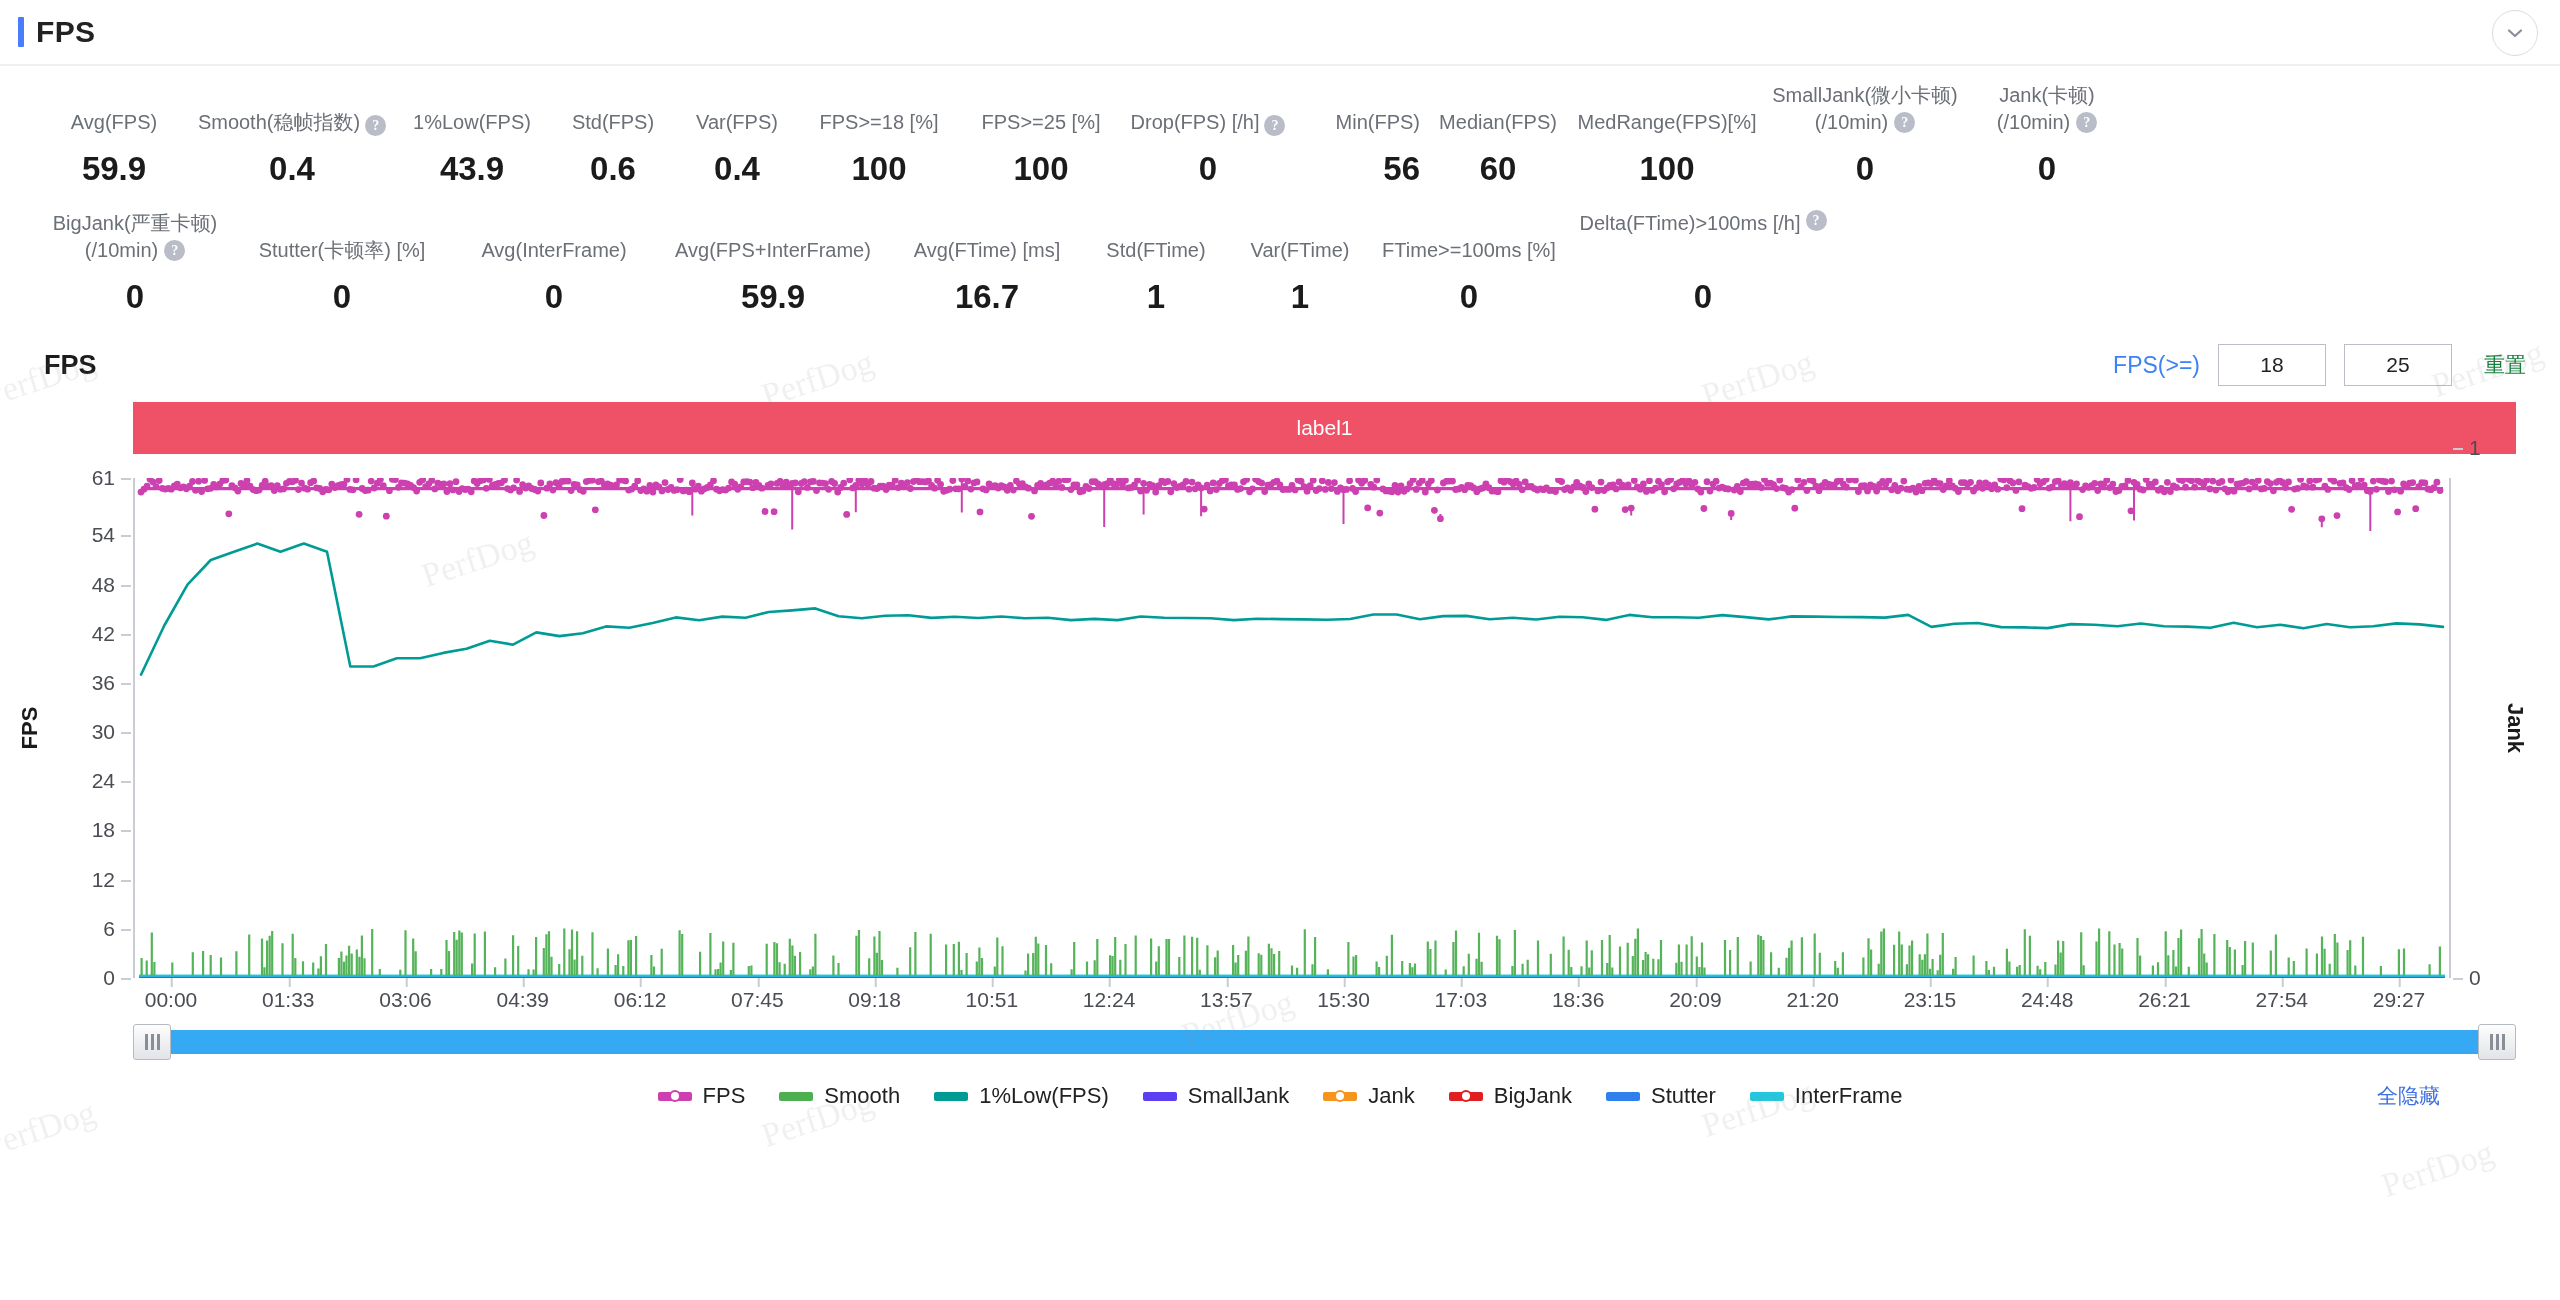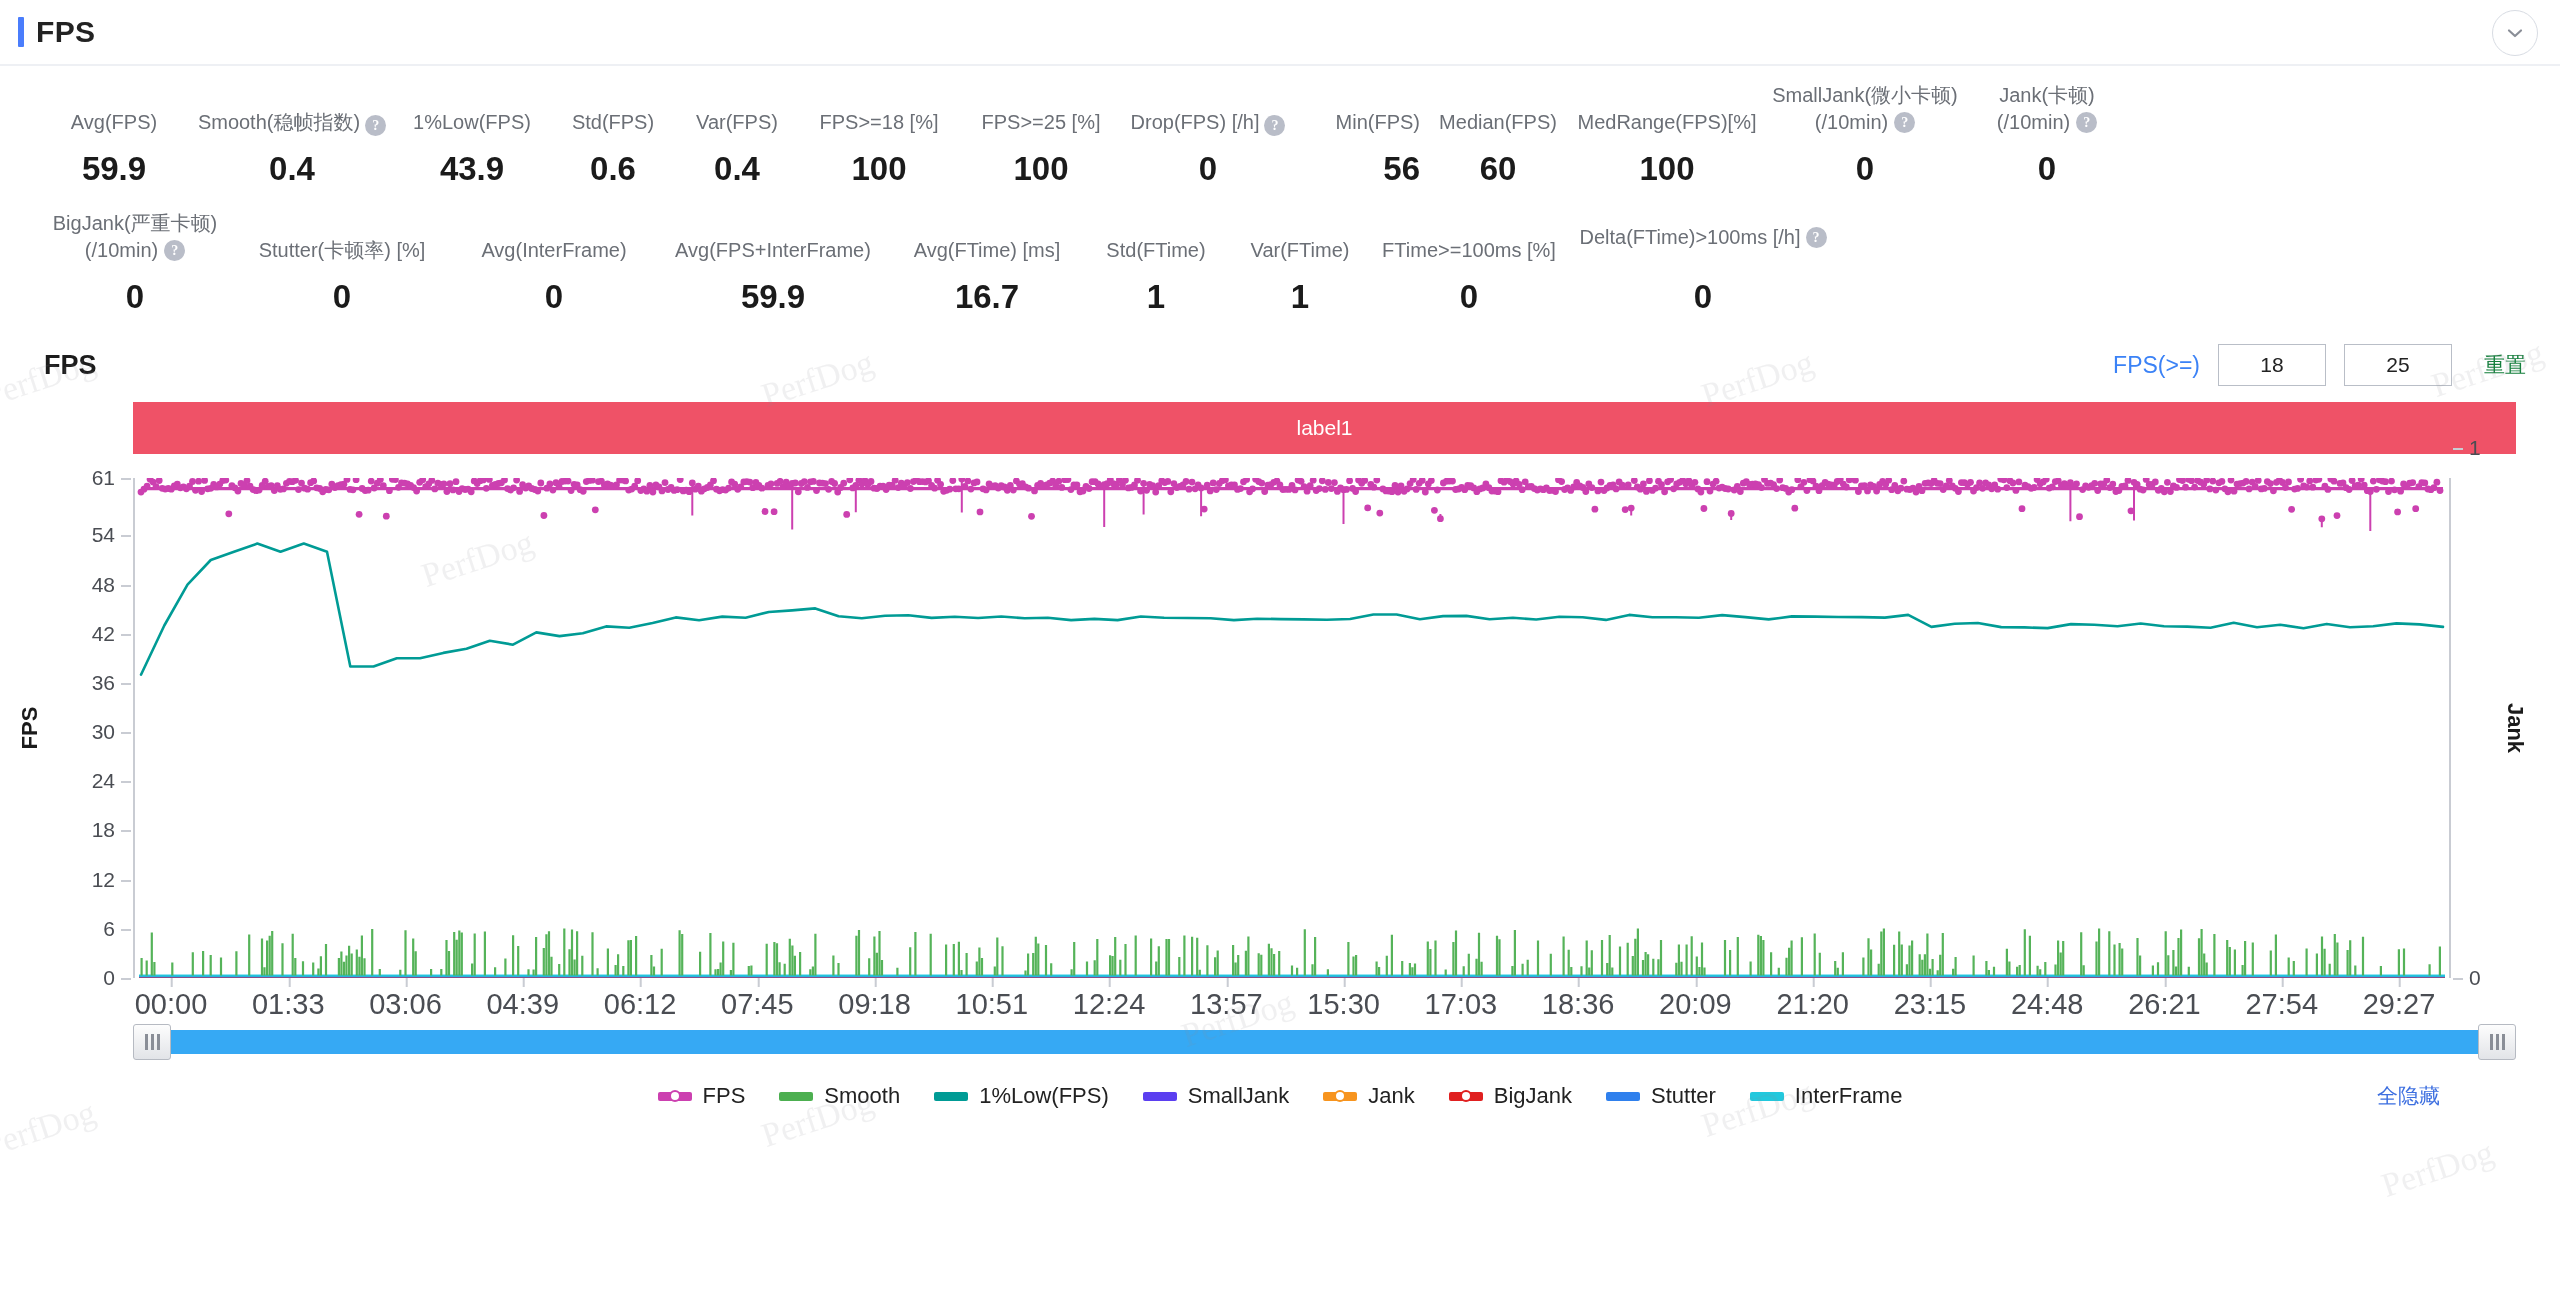--- a/index.html
+++ b/index.html
@@ -134,21 +134,21 @@
     position: absolute; left: 2515px; top: 250px;
     transform: translate(-50%,-50%) rotate(90deg);
     font-size: 22px; font-weight: bold; color: #1b1b1b;
   }
 
   .xaxis {
     position: absolute; left: 133px; top: 500px; width: 2318px; height: 44px;
   }
   .xtick {
     position: absolute; top: 10px; transform: translateX(-50%);
-    font-size: 29px; color: #4a4d53; white-space: nowrap;
+    font-size: 21px; color: #4a4d53; white-space: nowrap;
   }
   .xtick::before {
     content: ""; position: absolute; left: 50%; top: -10px;
     width: 2px; height: 9px; background: #c9ccd3;
   }
 
   svg.series { position: absolute; left: 0; top: 0; width: 2318px; height: 500px; }
 
   
   .range-bar {
@@ -351,21 +351,21 @@
           </div>
           <div class="metric-value">1</div>
         </div>
         <div class="metric" style="width: 194px;">
           <div class="metric-label" style="min-height: 54px; align-items: flex-end; padding-bottom: 0px;">
             <span>FTime&gt;=100ms [%]</span>
           </div>
           <div class="metric-value">0</div>
         </div>
         <div class="metric" style="width: 274px;">
-          <div class="metric-label" style="min-height: 54px; align-items: center; padding-bottom: 0px;">
+          <div class="metric-label" style="min-height: 54px; align-items: flex-start; padding-bottom: 0px;">
             <span>Delta(FTime)&gt;100ms [/h]</span>
             <span class="help-icon">?</span>
           </div>
           <div class="metric-value">0</div>
         </div>
       </div>
   </div>
 
   <div class="chart-head">
     <div class="chart-head-title">FPS</div>

